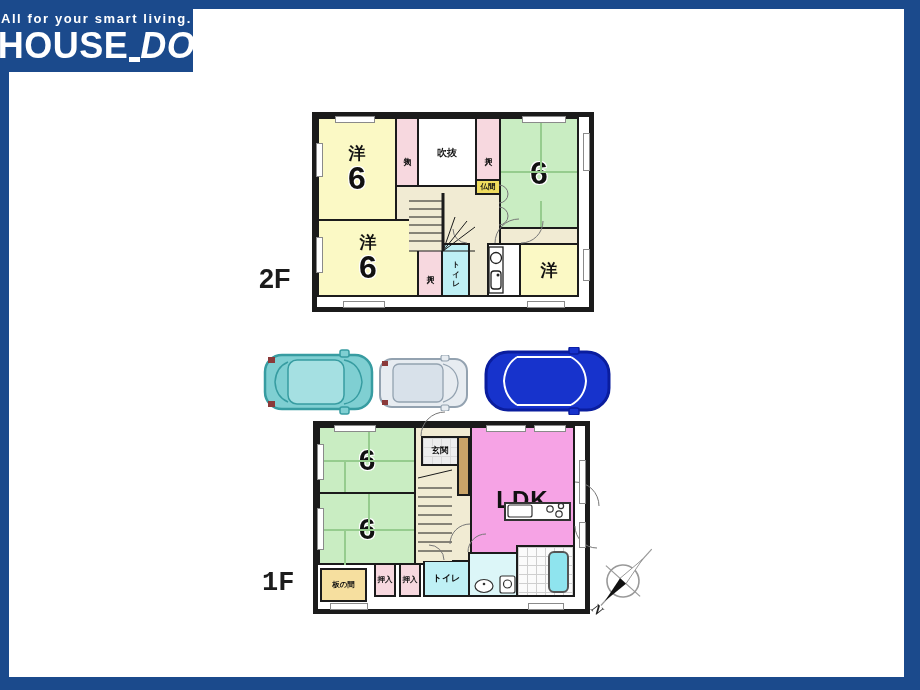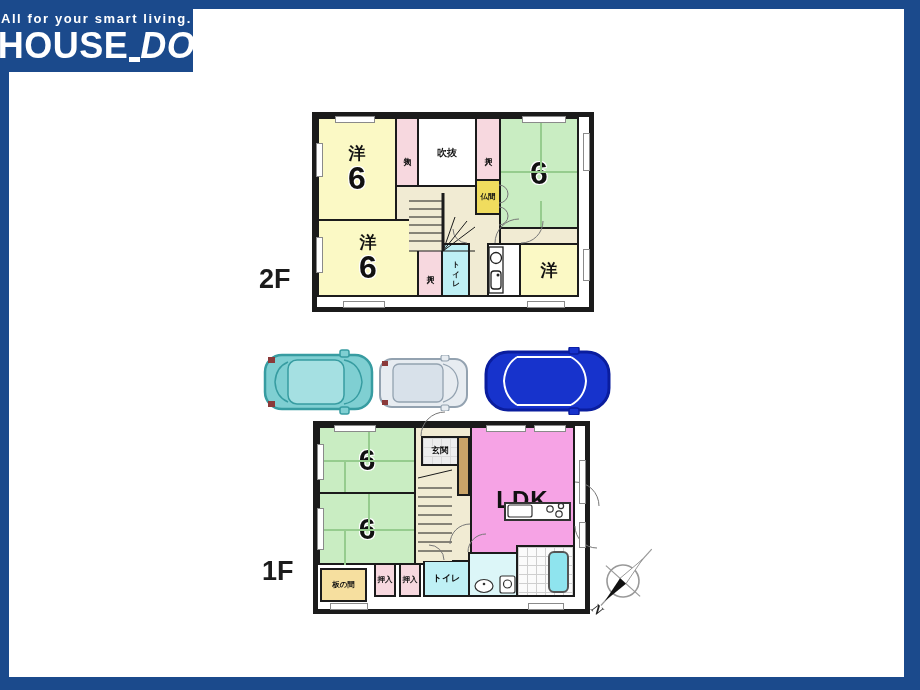--- a/index.html
+++ b/index.html
@@ -17,21 +17,21 @@
   .tagline{font-size:13px;font-weight:bold;letter-spacing:1.6px;margin-top:2px;}
   .brand{font-size:36px;font-weight:800;letter-spacing:.5px;line-height:1;margin-top:2px;display:flex;align-items:flex-start;}
   .brand .do{font-style:italic;}
   .logo-dash{display:inline-block;width:11px;height:5px;background:#fff;margin:0 0 2px 1px;align-self:flex-end;}
   
   .floor-title{position:absolute;right:17px;top:641px;font-size:31px;font-weight:800;
                color:var(--title,#17356E);letter-spacing:.5px;}
   
   .floor-label{position:absolute;font-size:27px;font-weight:800;color:#1c1c1c;}
   .floor-label.f2{left:259px;top:264px;}
-  .floor-label.f1{left:262px;top:556px;}
+  .floor-label.f1{left:262px;top:568px;font-family:Liberation Mono, monospace;}
   
   .plan{position:absolute;background:#fff;border:5px solid var(--wall,#1b1b1b);}
   .plan2f{left:312px;top:112px;width:272px;height:190px;}
   .plan1f{left:313px;top:421px;width:267px;height:183px;}
   .room{position:absolute;border:2px solid var(--wall,#1b1b1b);box-sizing:border-box;
         display:flex;align-items:center;justify-content:center;flex-direction:column;
         color:#111;font-weight:bold;}
   .rlabel{font-size:10px;font-weight:bold;line-height:1.1;}
   .rlabel.small{font-size:7.5px;}
   .vtext{writing-mode:vertical-rl;letter-spacing:1px;font-size:7.5px;font-weight:bold;}
@@ -93,21 +93,21 @@
       <span class="vtext">押入</span>
     </div>
     <div class="room" style="left:182px;top:0;width:80px;height:112px;background:var(--green);">
       <span class="tline" style="left:0;top:52px;width:100%;height:1.5px;"></span>
       <span class="tline" style="left:39px;top:0;width:1.5px;height:52px;"></span>
       <span class="tline" style="left:39px;top:82px;width:1.5px;height:28px;"></span>
       <span class="num big">6</span>
     </div>
     <div class="room" style="left:78px;top:68px;width:106px;height:112px;background:var(--beige);"></div>
     <div class="room" style="left:182px;top:110px;width:80px;height:18px;background:var(--beige);"></div>
-    <div class="room" style="left:158px;top:62px;width:26px;height:36px;background:var(--butsuma);z-index:4;">
+    <div class="room" style="left:158px;top:62px;width:26px;height:16px;background:var(--butsuma);z-index:4;">
       <span class="rlabel small">仏間</span>
     </div>
     <div class="room" style="left:0;top:102px;width:102px;height:78px;background:var(--yellow);">
       <span class="kind">洋</span>
       <span class="num big">6</span>
     </div>
     <div class="room" style="left:100px;top:126px;width:26px;height:54px;background:var(--pink);z-index:3;">
       <span class="vtext">押入</span>
     </div>
     <div class="room" style="left:124px;top:126px;width:29px;height:54px;background:var(--cyan);z-index:3;">

